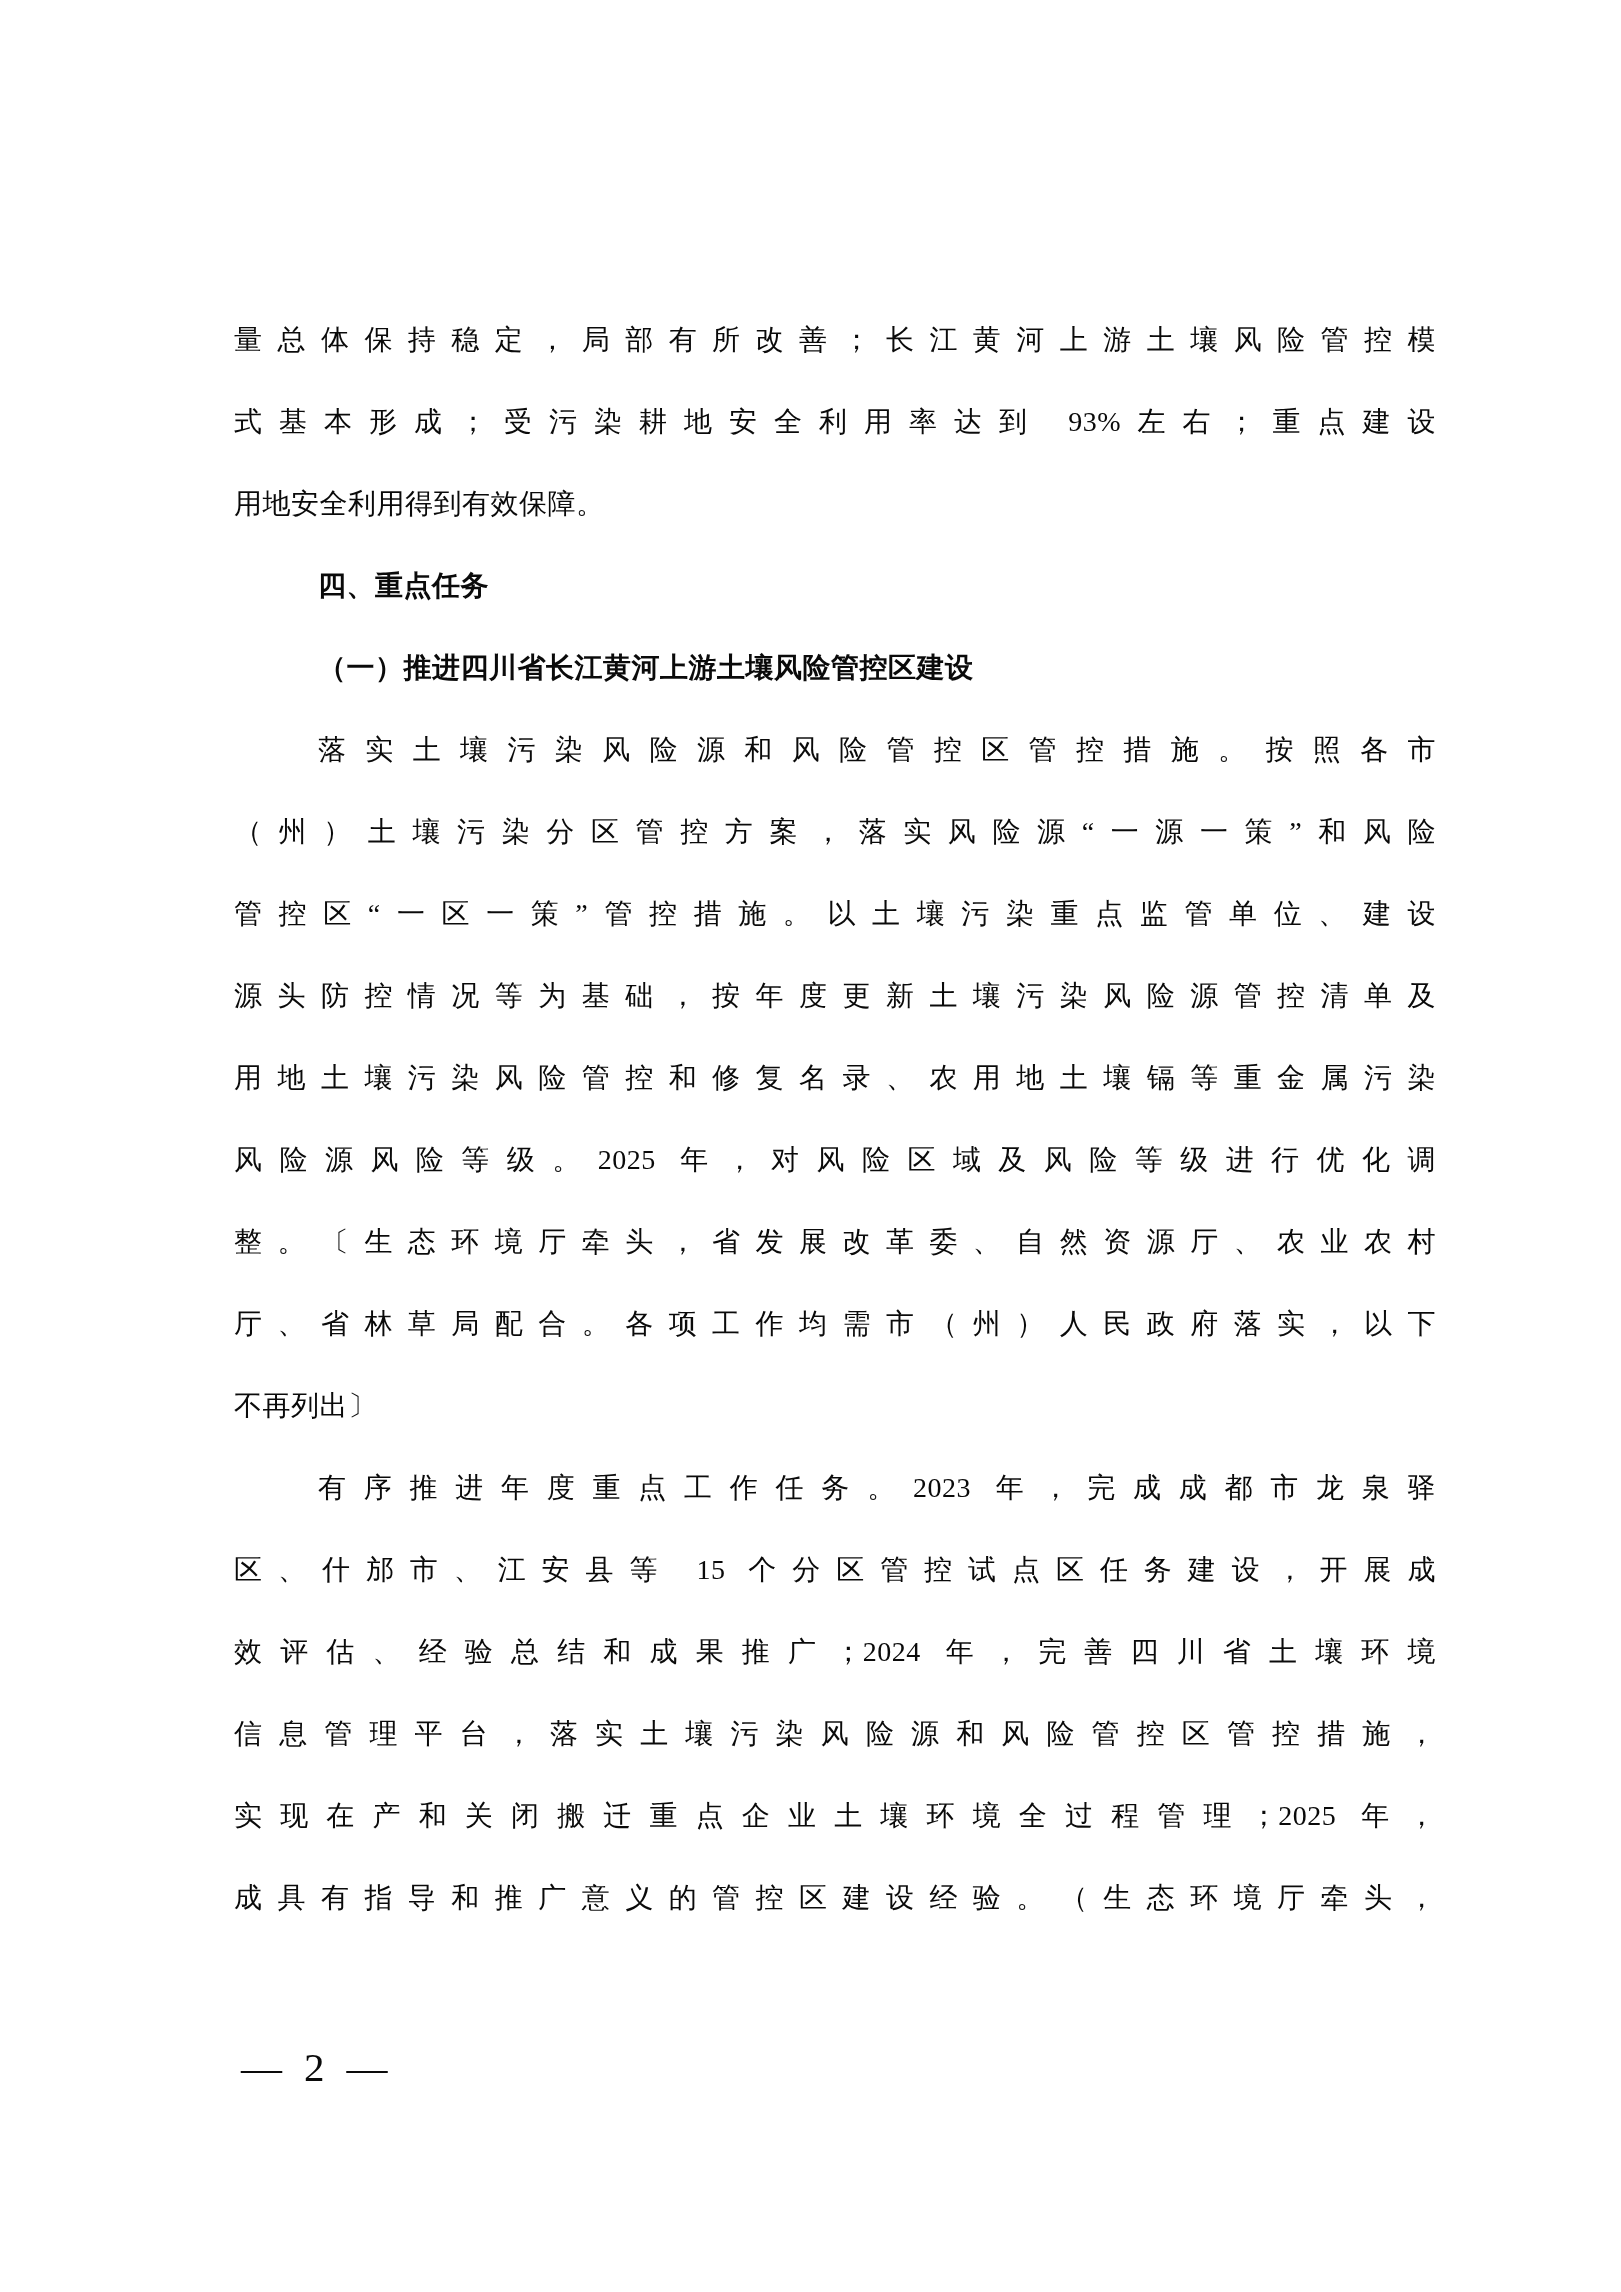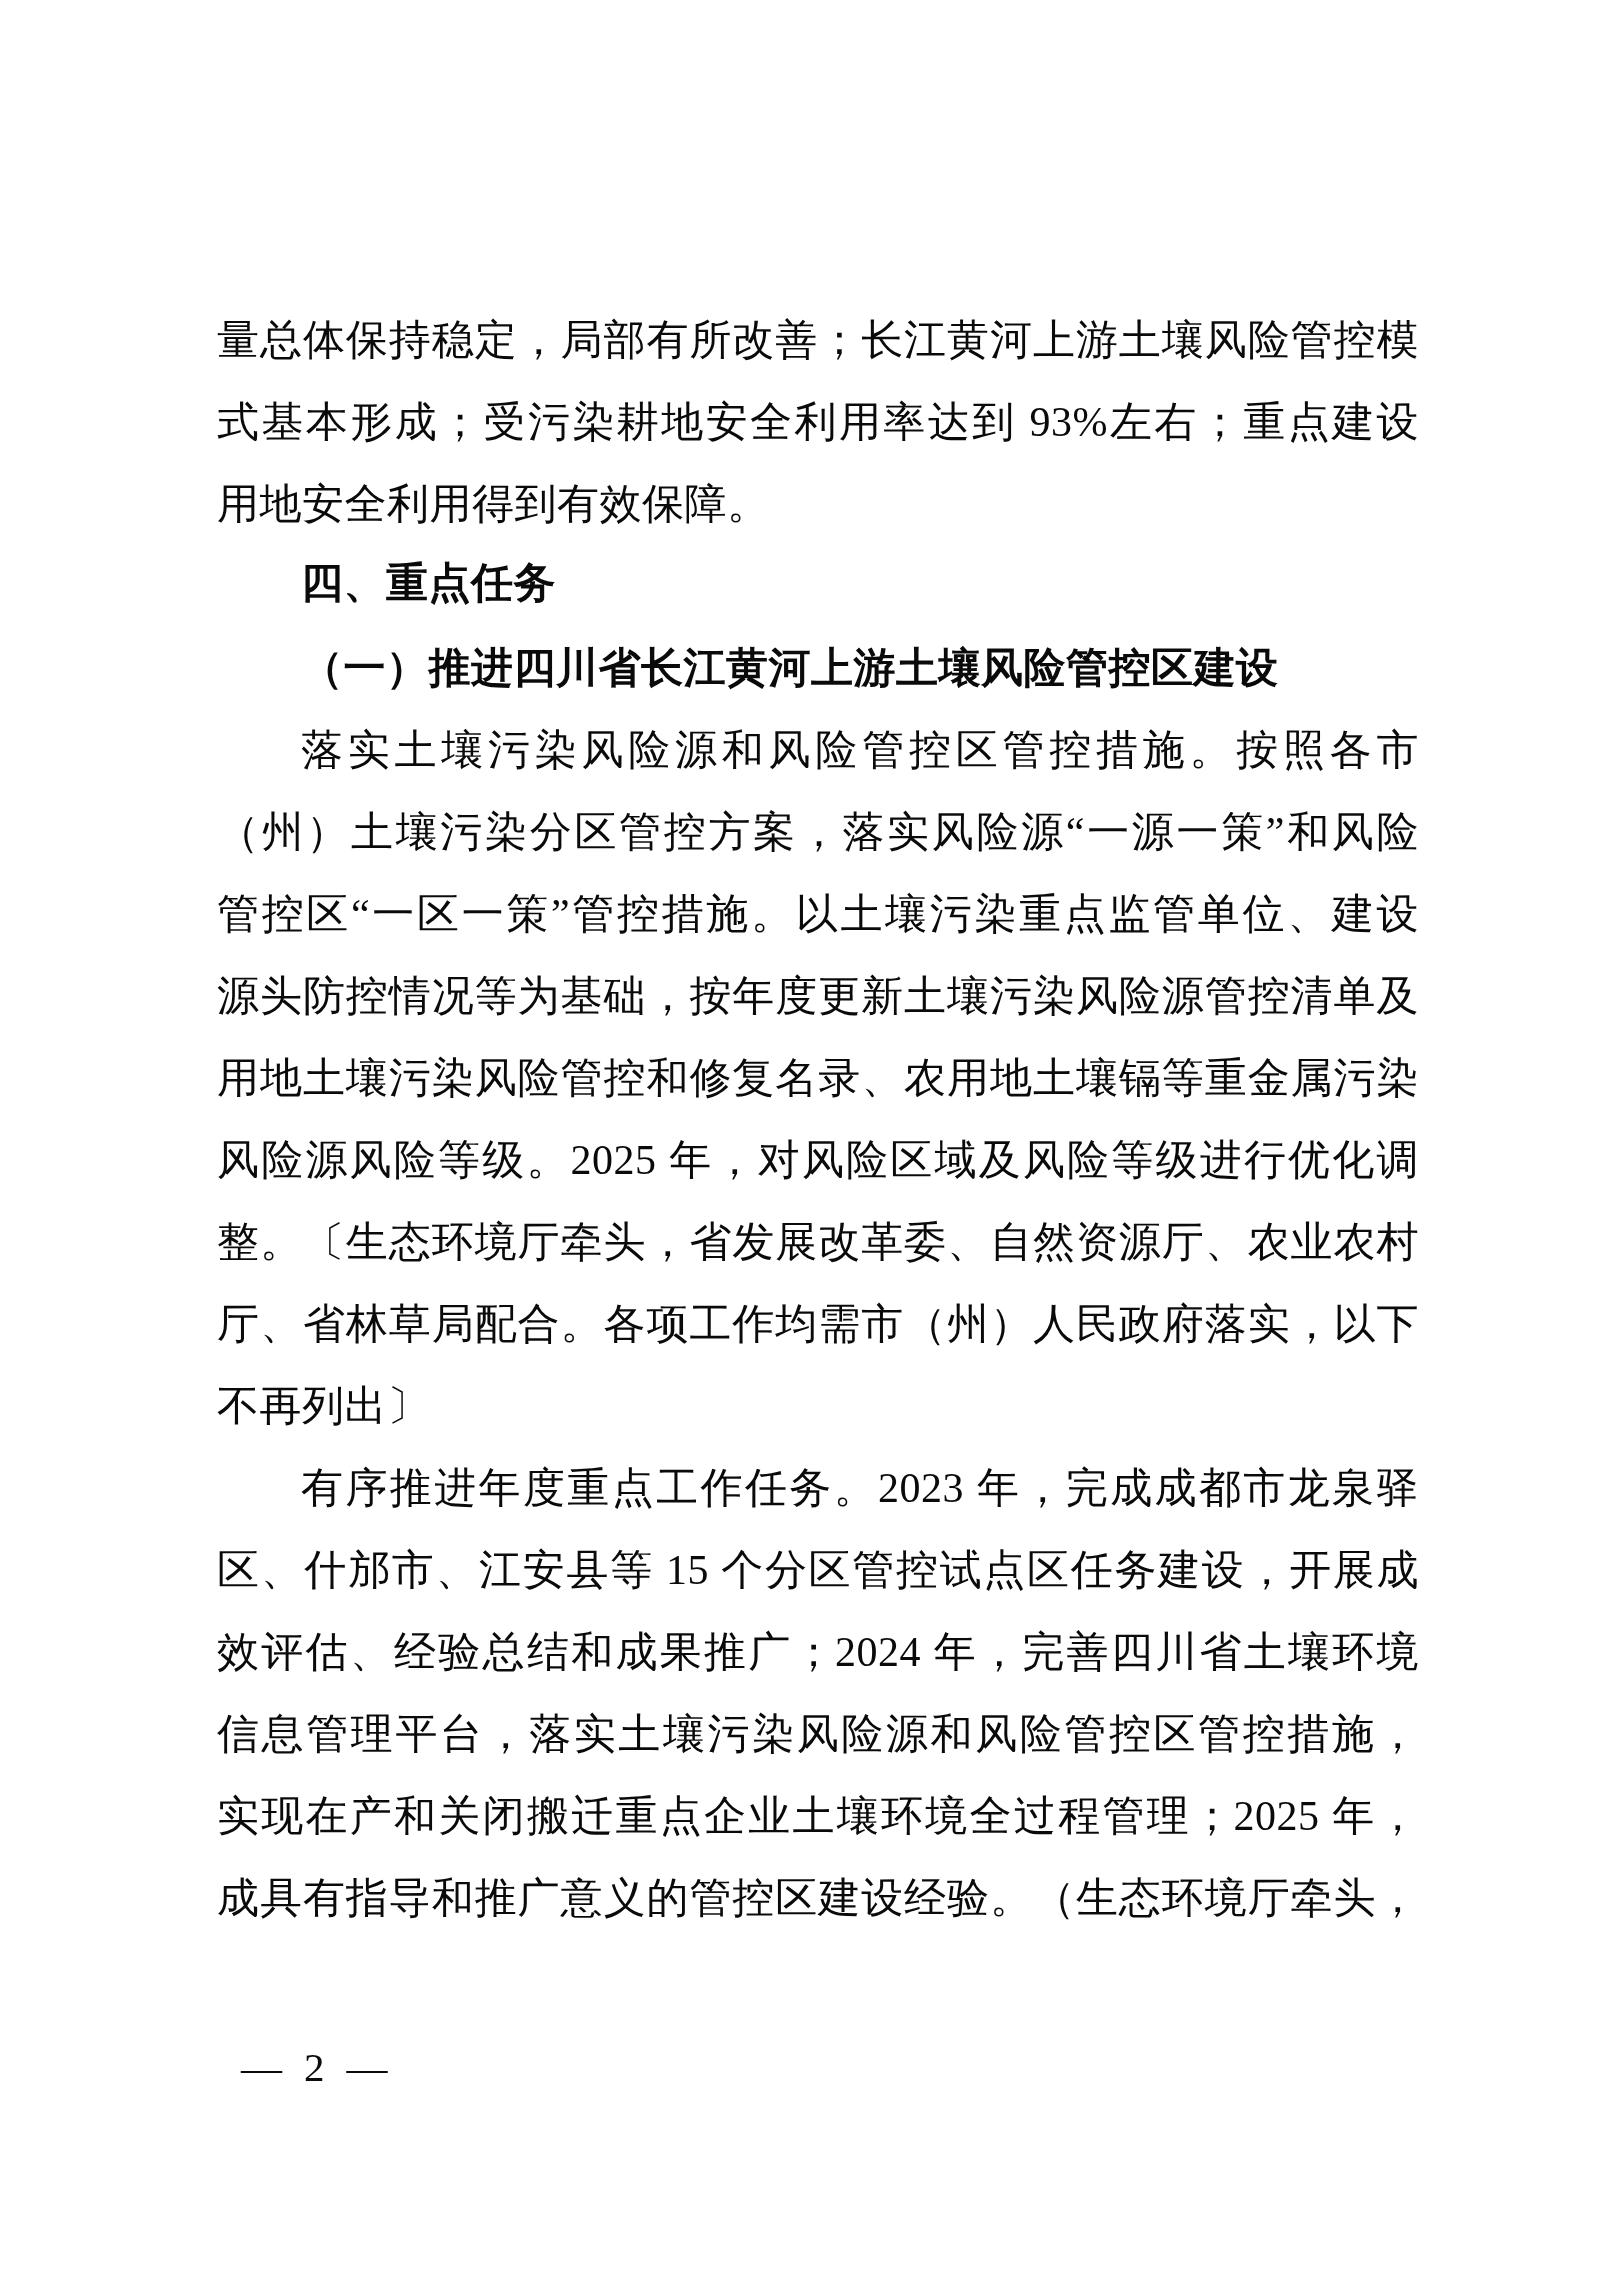--- a/index.html
+++ b/index.html
@@ -12,24 +12,24 @@
     width: 1621px;
     height: 2293px;
     margin: 0 auto;
     background: #ffffff;
     overflow: hidden;
     color: #0a0a0a;
     font-family: "Liberation Serif", "DejaVu Serif", serif;
   }
   .textblock {
     position: absolute;
-    left: 217px;
+    left: 234px;
     top: 299px;
     width: 1202px;
-    font-size: 42px;
+    font-size: 28px;
     line-height: 82px;
   }
   .line {
     height: 82px;
     overflow: hidden;
     text-align: justify;
     text-align-last: justify;
     text-justify: inter-character;
     letter-spacing: 0.5px;
   }
@@ -37,21 +37,21 @@
     text-align: center;
     text-align-last: left;
   }
   .line.indent {
     text-indent: 84px;
   }
   .b {
     font-weight: 400;
   }
   .heading-main {
-    font-family: Liberation Mono, monospace;
+    font-family: Liberation Serif, serif;
     font-weight: 700;
   }
   .heading-sub {
     font-weight: 700;
   }
   .footer {
     position: absolute;
     left: 241px;
     top: 2042px;
     font-size: 41px;

